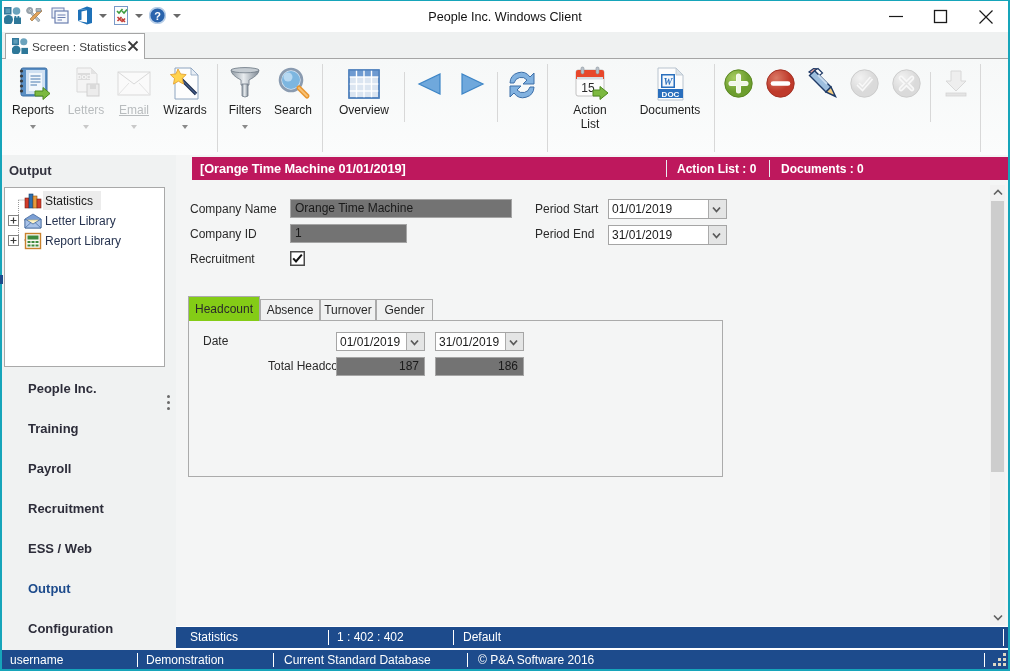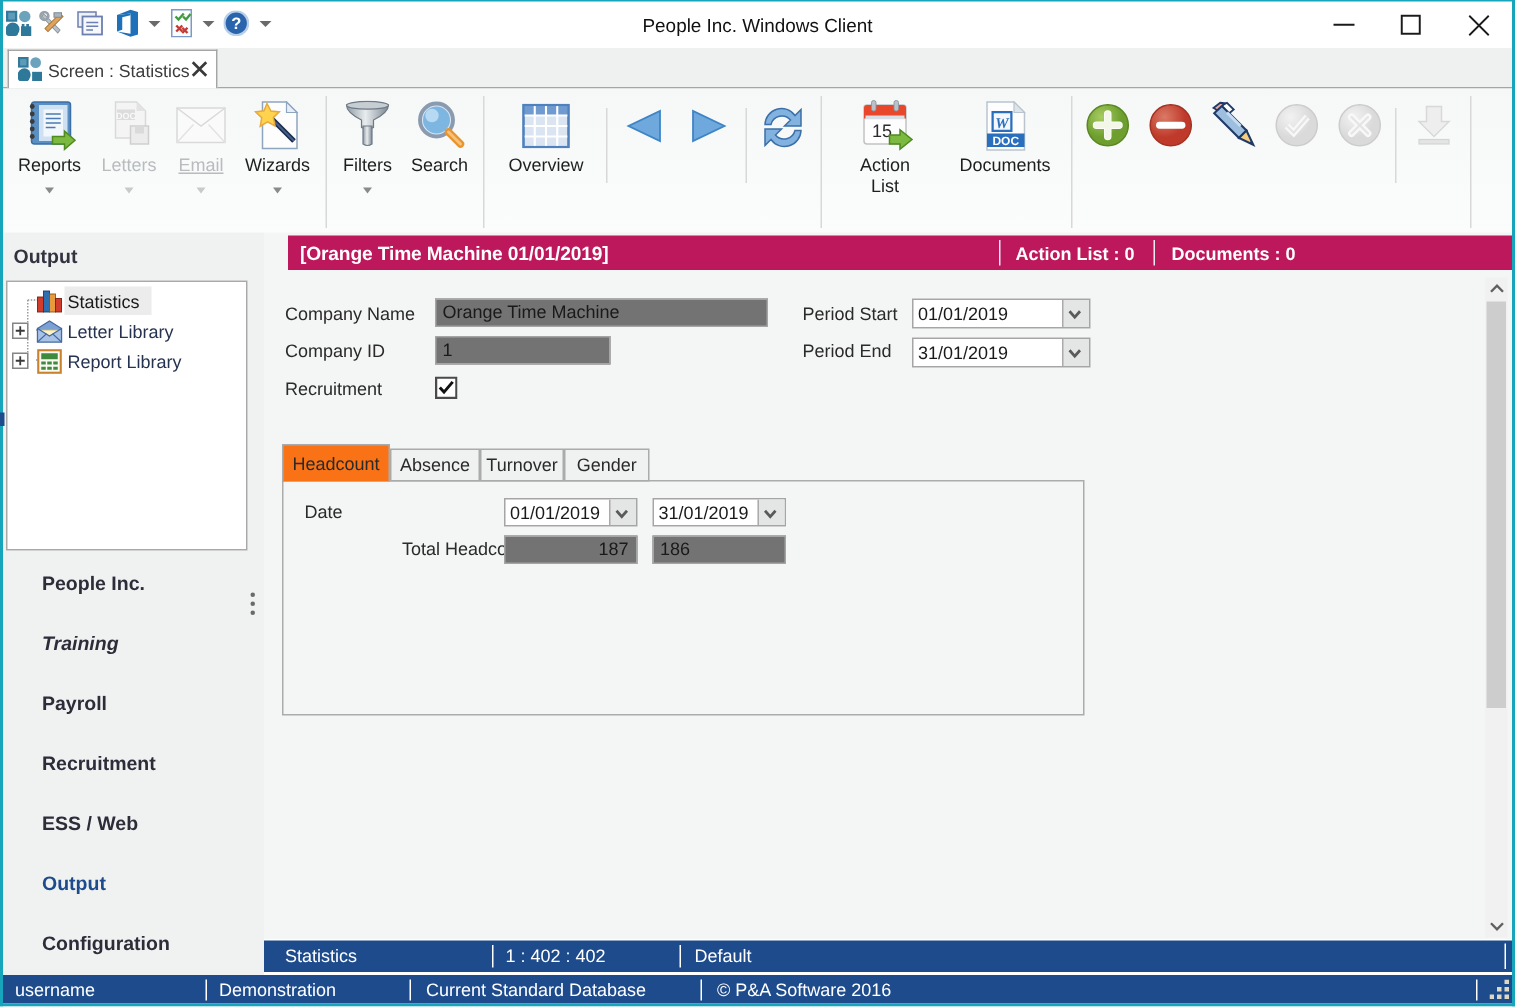--- a/index.html
+++ b/index.html
@@ -386,21 +386,21 @@
     </div>
   </div>
 
   <div class="abs" style="left:167px; top:240px; width:4px; height:16px; color:#5a5a5a; font-size:13px; line-height:5px; letter-spacing:0;">
     <div style="width:3px; height:3px; background:#6a6a6a; border-radius:50%; margin-bottom:3px;"></div>
     <div style="width:3px; height:3px; background:#6a6a6a; border-radius:50%; margin-bottom:3px;"></div>
     <div style="width:3px; height:3px; background:#6a6a6a; border-radius:50%;"></div>
   </div>
   <div class="abs" style="left:0; top:120px; width:3px; height:9px; background:#1d4b8c; z-index:101;"></div>
   <div class="navitem" style="top:226px;">People Inc.</div>
-  <div class="navitem" style="top:266px;font-style:italic;">Training</div>
+  <div class="navitem" style="top:266px;">Training</div>
   <div class="navitem" style="top:306px;">Payroll</div>
   <div class="navitem" style="top:346px;">Recruitment</div>
   <div class="navitem" style="top:386px;">ESS / Web</div>
   <div class="navitem" style="top:426px; color:#1d4b8c;">Output</div>
   <div class="navitem" style="top:466px;">Configuration</div>
 </div>
 
 <div id="main" class="abs">
   <div id="bluehead">
     <div class="t1">[Orange Time Machine 01/01/2019]</div>
@@ -429,21 +429,21 @@
   </div>
   <div class="flabel" style="left:359px; top:72px;">Period End</div>
   <div class="combo" style="left:432px; top:70px; width:119px; height:20px;">
     <span class="cv">31/01/2019</span>
     <span class="cbtn"></span>
     <svg style="position:absolute; right:5px; top:6px;" width="9" height="8" viewBox="0 0 9 8">
         <path d="M1 1.5 L4.5 5.5 L8 1.5" fill="none" stroke="#5a5a5a" stroke-width="1.8"></path>
       </svg>
   </div>
 
-  <div class="ctab" style="left:12px; top:141px; width:72px; height:25px; background:#f97316; border-bottom:none; z-index:2; text-align:center; line-height:24px;">Headcount</div>
+  <div class="ctab" style="left:12px; top:141px; width:72px; height:25px; background:#84cc16; border-bottom:none; z-index:2; text-align:center; line-height:24px;">Headcount</div>
   <div class="ctab" style="left:84px; top:144px; width:60px; height:22px; text-align:center; line-height:21px;">Absence</div>
   <div class="ctab" style="left:144px; top:144px; width:56px; height:22px; text-align:center; line-height:21px;">Turnover</div>
   <div class="ctab" style="left:200px; top:144px; width:57px; height:22px; text-align:center; line-height:21px;">Gender</div>
   <div id="tabctl-panel">
     <div class="flabel" style="left:14px; top:13px;">Date</div>
     <div class="combo" style="left:147px; top:11px; width:89px; height:19px;">
       <span class="cv">01/01/2019</span>
       <span class="cbtn"></span>
       <svg style="position:absolute; right:5px; top:6px;" width="9" height="8" viewBox="0 0 9 8">
           <path d="M1 1.5 L4.5 5.5 L8 1.5" fill="none" stroke="#5a5a5a" stroke-width="1.8"></path>
@@ -451,21 +451,21 @@
     </div>
     <div class="combo" style="left:246px; top:11px; width:89px; height:19px;">
       <span class="cv">31/01/2019</span>
       <span class="cbtn"></span>
       <svg style="position:absolute; right:5px; top:6px;" width="9" height="8" viewBox="0 0 9 8">
           <path d="M1 1.5 L4.5 5.5 L8 1.5" fill="none" stroke="#5a5a5a" stroke-width="1.8"></path>
         </svg>
     </div>
     <div class="flabel" style="left:32px; top:38px;margin-left:47px;">Total Headcount</div>
     <div class="tinput" style="left:147px; top:36px; width:89px; height:19px; text-align:right; padding-right:5px;">187</div>
-    <div class="tinput" style="left:246px; top:36px; width:89px; height:19px; text-align:left; padding-right:5px;">186</div>
+    <div class="tinput" style="left:246px; top:36px; width:89px; height:19px; text-align:right; padding-right:5px;">186</div>
   </div>
 </div>
 
 <div id="vscroll" class="abs">
   <svg style="position:absolute; left:3px; top:4px;" width="10" height="7" viewBox="0 0 10 7">
       <path d="M1 5.5 L5 1.5 L9 5.5" fill="none" stroke="#606060" stroke-width="1.6"></path>
     </svg>
   <div id="vthumb"></div>
   <svg style="position:absolute; left:3px; top:429px;" width="10" height="7" viewBox="0 0 10 7">
       <path d="M1 1.5 L5 5.5 L9 1.5" fill="none" stroke="#606060" stroke-width="1.6"></path>

